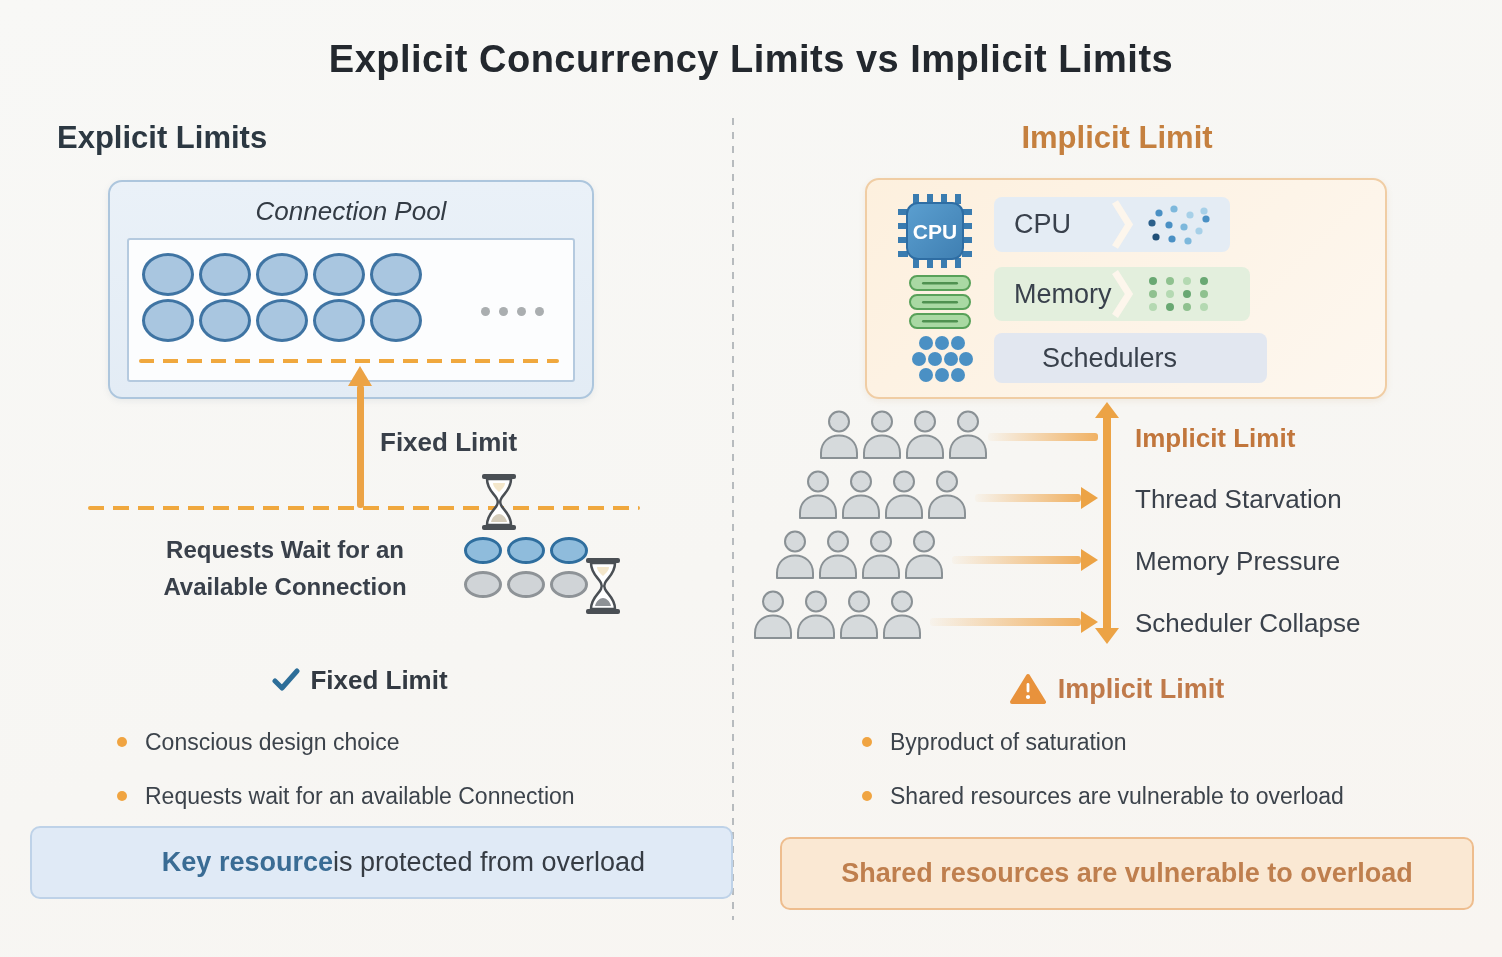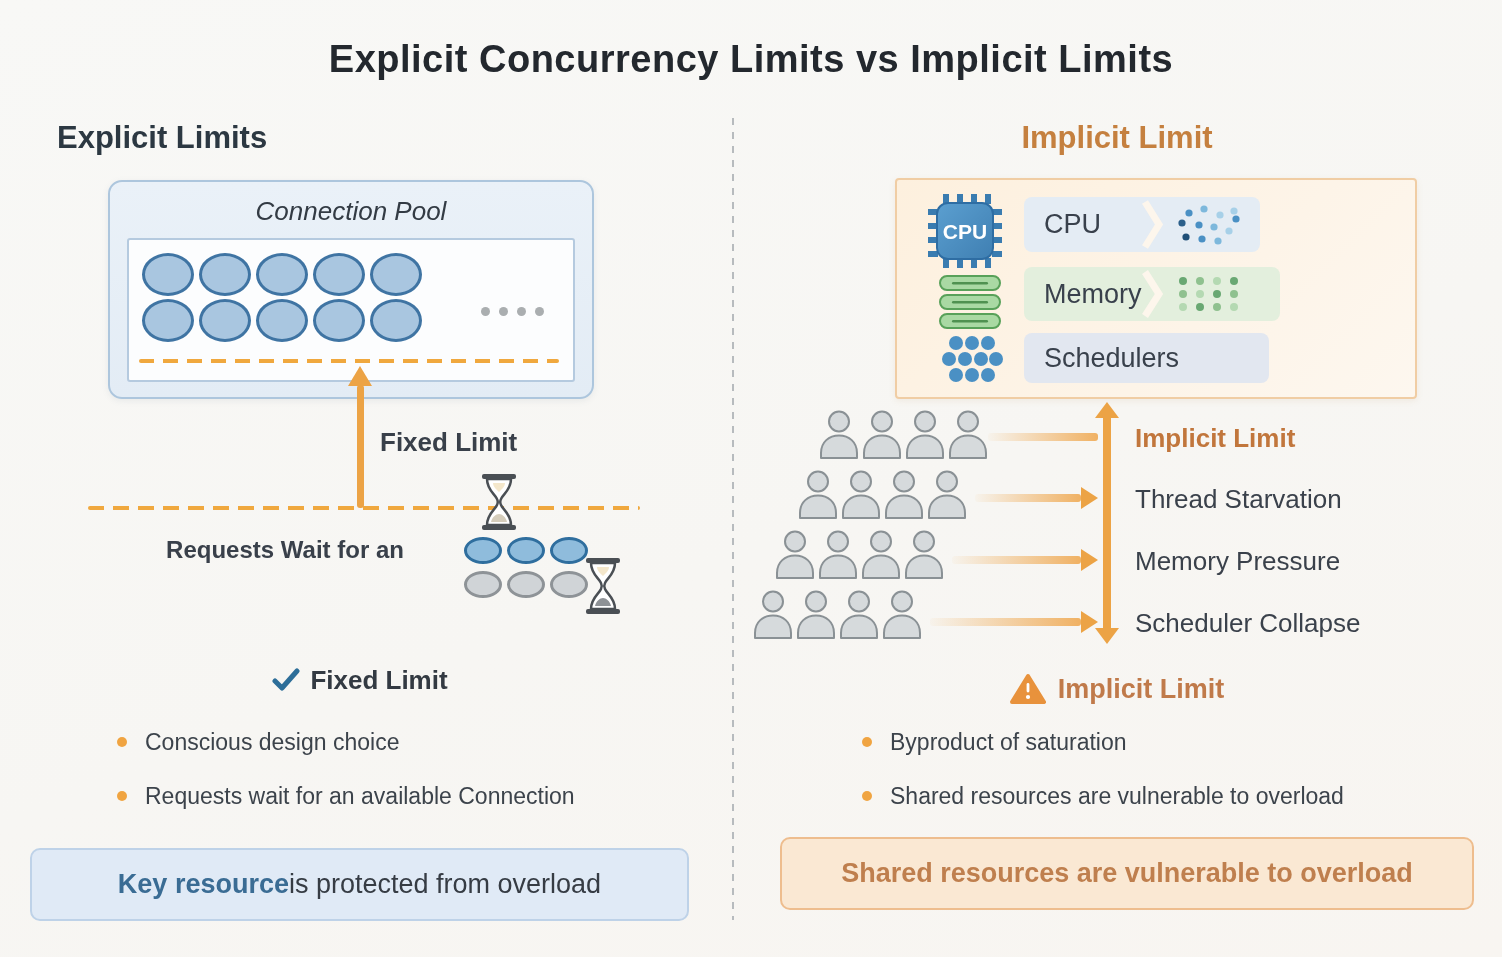--- a/index.html
+++ b/index.html
@@ -38,31 +38,31 @@
   .mini{width:38px;height:27px;border-radius:50%;box-sizing:border-box;}
   .mini.blue{background:#8fbcdc;border:3px solid #2f6e9e;}
   .mini.gray{background:#d0d4d7;border:3px solid #8e9397;}
   .hourglass{width:40px;height:56px;}
   
   .check-header{left:110px;top:665px;width:500px;text-align:center;font-size:26px;font-weight:700;color:#333a42;}
   .check-header svg{vertical-align:-3px;margin-right:10px;}
   .bullet-dot{width:10px;height:10px;border-radius:50%;background:#f0a441;}
   .bullet-text{font-size:23px;color:#3c434b;}
   .callout{height:69px;border-radius:10px;display:flex;align-items:center;justify-content:center;font-size:27px;}
-  .callout.blue{left:30px;top:848px;width:655px;background:#e0eaf6;border:2px solid #bed2e8;color:#363c44;}
+  .callout.blue{left:30px;top:826px;width:655px;background:#e0eaf6;border:2px solid #bed2e8;color:#363c44;padding-left:44px;}
   .callout.blue .hl{color:#3a6c94;font-weight:700;}
   .callout.orange{left:780px;top:837px;width:690px;background:#fae8d3;border:2px solid #eebd8e;color:#bf7f4e;font-weight:700;}
   
-  .panel{left:895px;top:178px;width:518px;height:217px;border:2px solid #f0cda4;border-radius:4px;
+  .panel{left:865px;top:178px;width:518px;height:217px;border:2px solid #f0cda4;border-radius:14px;
     background:linear-gradient(135deg,#fdf0de 0%,#fdf4e8 60%,#fdf7ef 100%);box-shadow:0 2px 6px rgba(190,150,100,.12);}
   .res-bar{border-radius:8px;font-size:27px;color:#39414c;display:flex;align-items:center;}
   .res-bar .lbl{padding-left:20px;}
   .bar-cpu{left:127px;top:17px;width:236px;height:55px;background:#e4ecf4;}
   .bar-mem{left:127px;top:87px;width:256px;height:54px;background:#e3efdd;}
-  .bar-sch{left:127px;top:153px;width:245px;height:50px;background:#e2e7f0;}
+  .bar-sch{left:127px;top:153px;width:245px;height:50px;background:#e2e7f0;padding-left:28px;}
   .chevron{position:absolute;left:118px;top:3px;}
   
   .person{position:absolute;width:42px;height:50px;}
   .v-arrow-shaft{left:1103px;top:416px;width:8px;height:214px;background:#eca345;}
   .v-head{width:0;height:0;border-left:12px solid transparent;border-right:12px solid transparent;}
   .v-head.up{left:1095px;top:402px;border-bottom:16px solid #eca345;}
   .v-head.down{left:1095px;top:628px;border-top:16px solid #eca345;}
   .conn-line{height:8px;border-radius:3px;background:linear-gradient(90deg,rgba(240,185,106,.05),#f0b163);}
   .conn-head{width:0;height:0;border-top:11px solid transparent;border-bottom:11px solid transparent;border-left:17px solid #eca345;}
   .ladder-label{left:1135px;width:350px;font-size:26px;color:#3a414b;}
@@ -114,20 +114,21 @@
   <svg class="abs hourglass" style="left:479px;top:474px;" viewBox="0 0 40 56">
     <rect x="3" y="0" width="34" height="5" rx="2" fill="#4a4f54"></rect>
     <rect x="3" y="51" width="34" height="5" rx="2" fill="#4a4f54"></rect>
     <path d="M8 5 H32 C32 16 24 20 22 25 C21 27 21 29 22 31 C24 36 32 40 32 51 H8 C8 40 16 36 18 31 C19 29 19 27 18 25 C16 20 8 16 8 5 Z" fill="#ffffff" stroke="#4a4f54" stroke-width="2.5" stroke-linejoin="round"></path>
     <path d="M14 9 H26 C26 13 22 16 20 18 C18 16 14 13 14 9 Z" fill="#f4e7cb"></path>
     <path d="M12 48 H28 C27 43 23 40 20 40 C17 40 13 43 12 48 Z" fill="#d5cdbb"></path>
   </svg>
 
   <div class="abs wait-note">
     <div>Requests Wait for an</div>
+    <div>Available Connection</div>
   </div>
 
   <div class="abs mini-row" id="mini-blue" style="left:464px;top:537px;">
       <div class="mini blue"></div>
       <div class="mini blue"></div>
       <div class="mini blue"></div>
     </div>
   <div class="abs mini-row" id="mini-gray" style="left:464px;top:571px;">
       <div class="mini gray"></div>
       <div class="mini gray"></div>

